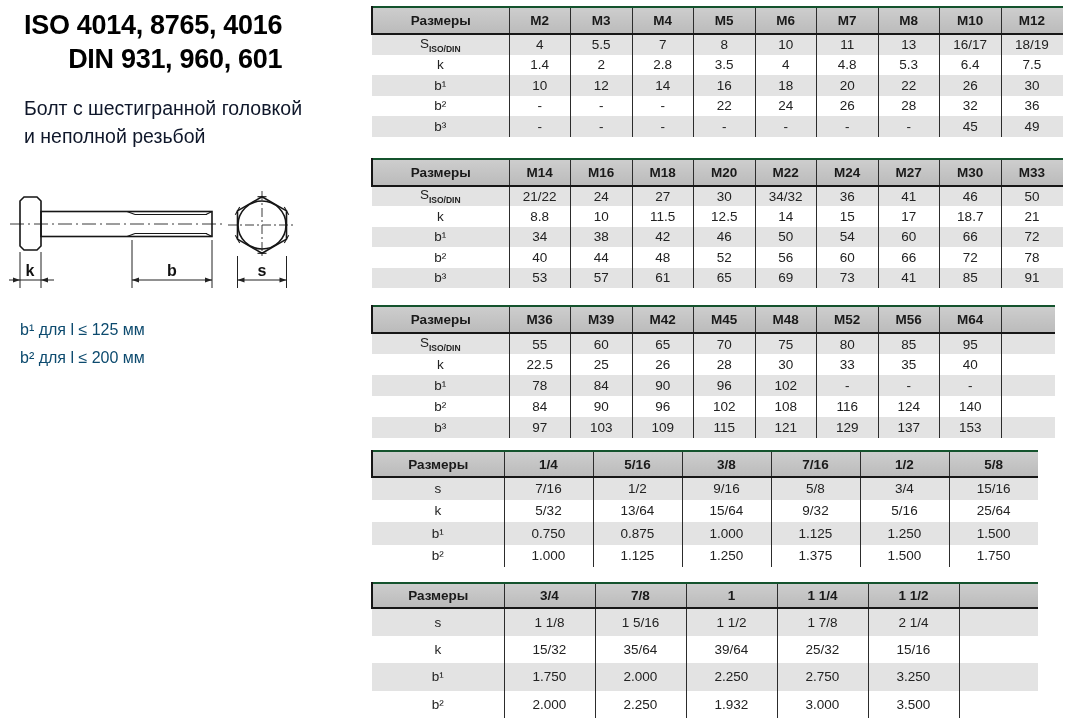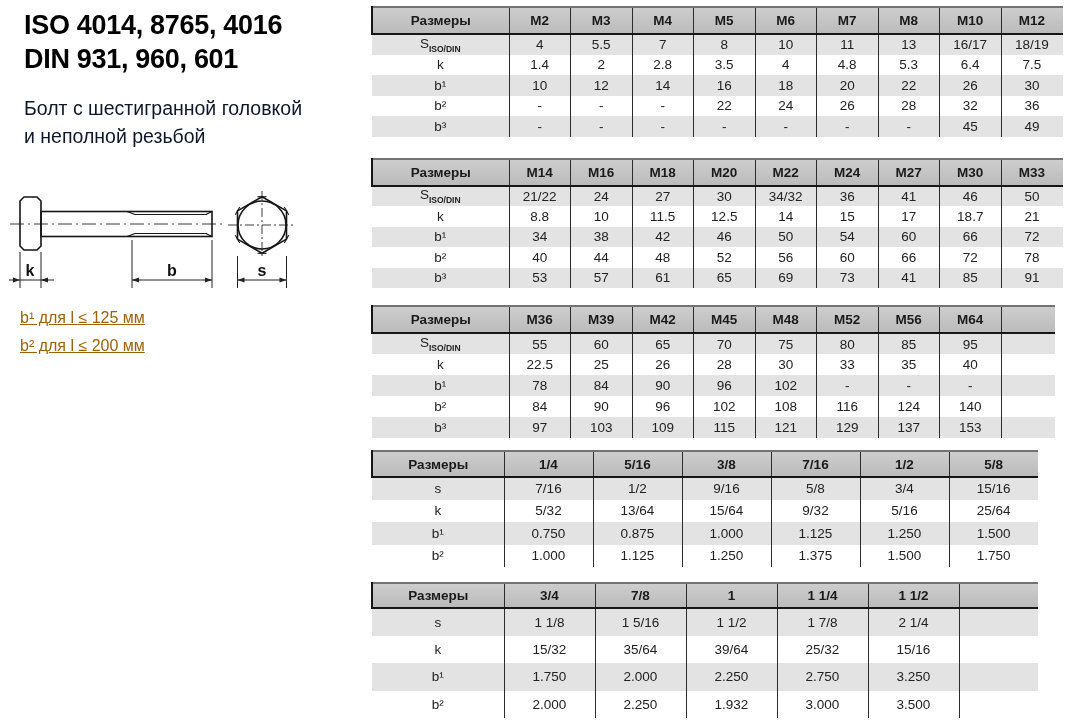--- a/index.html
+++ b/index.html
@@ -3,36 +3,36 @@
 <meta charset="utf-8">
 <style>
   html,body{margin:0;padding:0;}
   body{
     width:1067px;height:720px;background:#ffffff;position:relative;overflow:hidden;
     font-family:"Liberation Sans","DejaVu Sans",sans-serif;color:#1c1c1c;
   }
   
   .left-panel{position:absolute;left:0;top:0;width:371px;height:720px;}
   .title{position:absolute;left:24px;top:8px;font-size:27px;font-weight:700;
-         line-height:34px;letter-spacing:-0.3px;color:#000;}
+         line-height:34px;letter-spacing:-0.3px;color:#000;text-align:right;}
   .subtitle{position:absolute;left:24px;top:94px;font-size:19.5px;line-height:28px;color:#0f172a;}
   .drawing{position:absolute;left:8px;top:184px;}
   .drawing .outline{fill:none;stroke:#161616;stroke-width:1.6;}
   .drawing .thin{fill:none;stroke:#161616;stroke-width:1.1;}
   .drawing .cl{fill:none;stroke:#3a3a3a;stroke-width:1;stroke-dasharray:14 4 2 4;}
   .drawing .cl2{fill:none;stroke:#3a3a3a;stroke-width:1;stroke-dasharray:9 3 2 3;}
   .drawing .dim{fill:none;stroke:#222;stroke-width:1;}
   .drawing .arrow{fill:#222;stroke:none;}
   .drawing text{font-family:"Liberation Sans","DejaVu Sans",sans-serif;
                 font-size:16px;font-weight:700;fill:#111;text-anchor:middle;}
-  .notes{position:absolute;left:20px;top:304px;font-size:16px;line-height:27.5px;color:#a16207;text-decoration:underline;}
+  .notes{position:absolute;left:20px;top:316px;font-size:16px;line-height:27.5px;color:#0c4a6e;}
   
   .right-panel{position:absolute;left:371px;top:0;width:696px;}
   .dim-table{border-collapse:collapse;table-layout:fixed;font-size:13.5px;color:#222;
-             border-top:2px solid #737373;}
+             border-top:2px solid #14532d;}
   .dim-table th{background:linear-gradient(#cdcdcd,#bbbbbb);font-weight:700;
                 border-bottom:2px solid #161616;color:#1a1a1a;}
   .dim-table th,.dim-table td{border-left:1px solid #2c2c2c;text-align:center;
                 vertical-align:middle;padding:0;overflow:hidden;white-space:nowrap;}
   .dim-table th:first-child,.dim-table td:first-child{border-left:none;}
   .dim-table thead th:first-child{border-left:2px solid #161616;}
   .dim-table tbody tr.shaded td{background:#e3e3e3;}
   .dim-table sub{font-size:8.5px;letter-spacing:0;font-weight:bold;}
   
   .t-metric .c-label{width:137px}.t-metric .c-data{width:61.5px}.t-metric .c-empty{width:54px}

